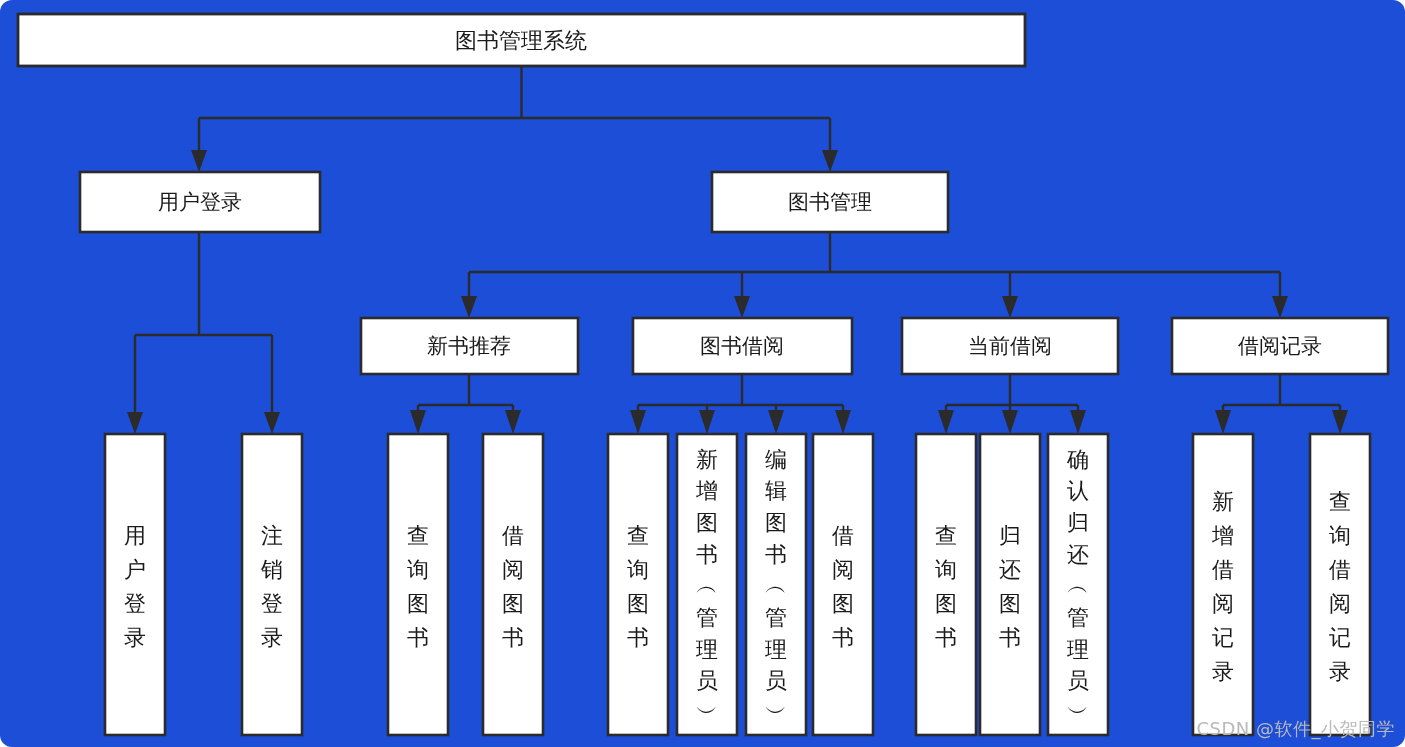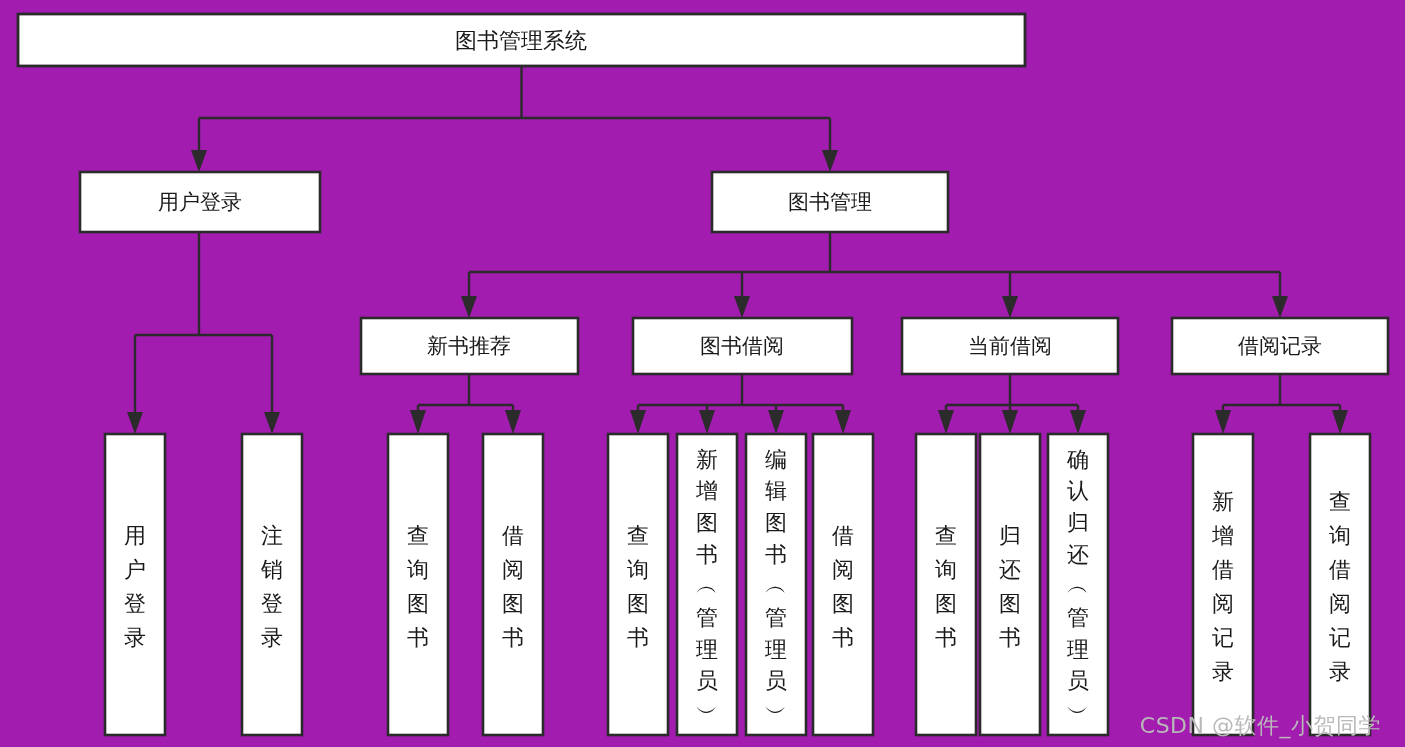--- a/index.html
+++ b/index.html
@@ -11,21 +11,22 @@
   body {
     width: 1405px;
     height: 747px;
     overflow: hidden;
     font-family: "DejaVu Sans", "Liberation Sans", sans-serif;
   }
   #diagram-root {
     position: relative;
     width: 1405px;
     height: 747px;
-    background: #a21caf;
+    background: #1d4ed8;
+    border-radius: 12px;
   }
   svg#flowchart {
     position: absolute;
     left: 0;
     top: 0;
     width: 1405px;
     height: 747px;
     display: block;
   }
   .node-box {
@@ -60,24 +61,24 @@
   }
   
   .vlabel {
     font-family: "DejaVu Sans", "Liberation Sans", sans-serif;
     font-size: 22px;
     fill: #1a1a1a;
     text-anchor: middle;
   }
   .watermark {
     position: absolute;
-    right: 24px;
+    right: 10px;
     bottom: 6px;
     font-family: "DejaVu Sans", "Liberation Sans", sans-serif;
-    font-size: 22px;
+    font-size: 18px;
     color: #b9b9b9;
     letter-spacing: 0.5px;
     white-space: nowrap;
     user-select: none;
   }
 </style>
 </head>
 <body>
 
 <div id="diagram-root">

